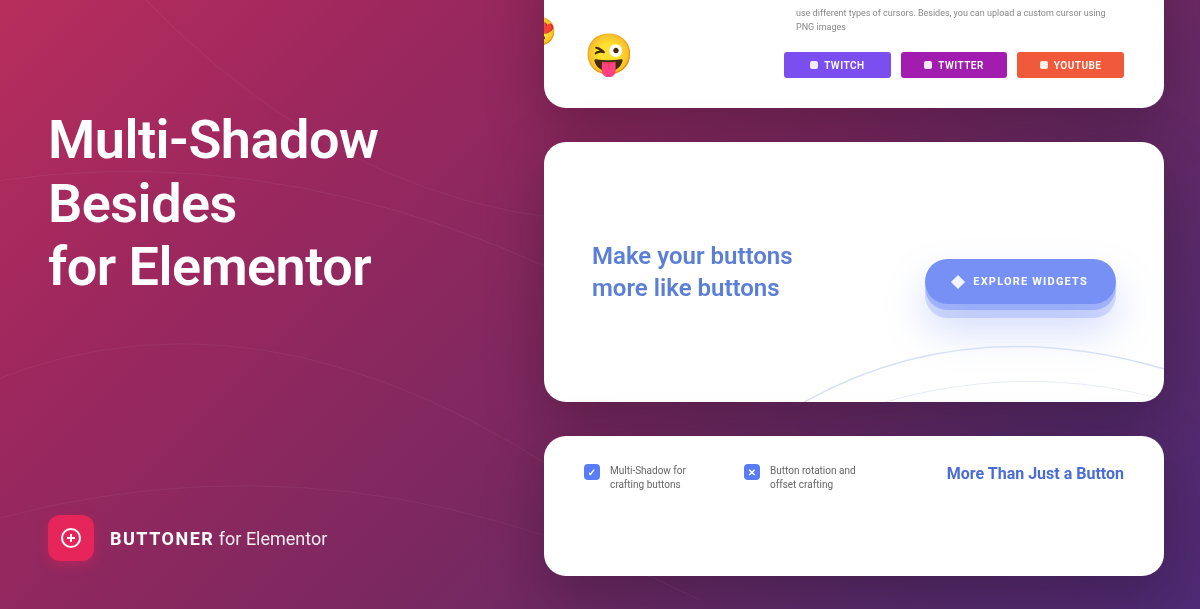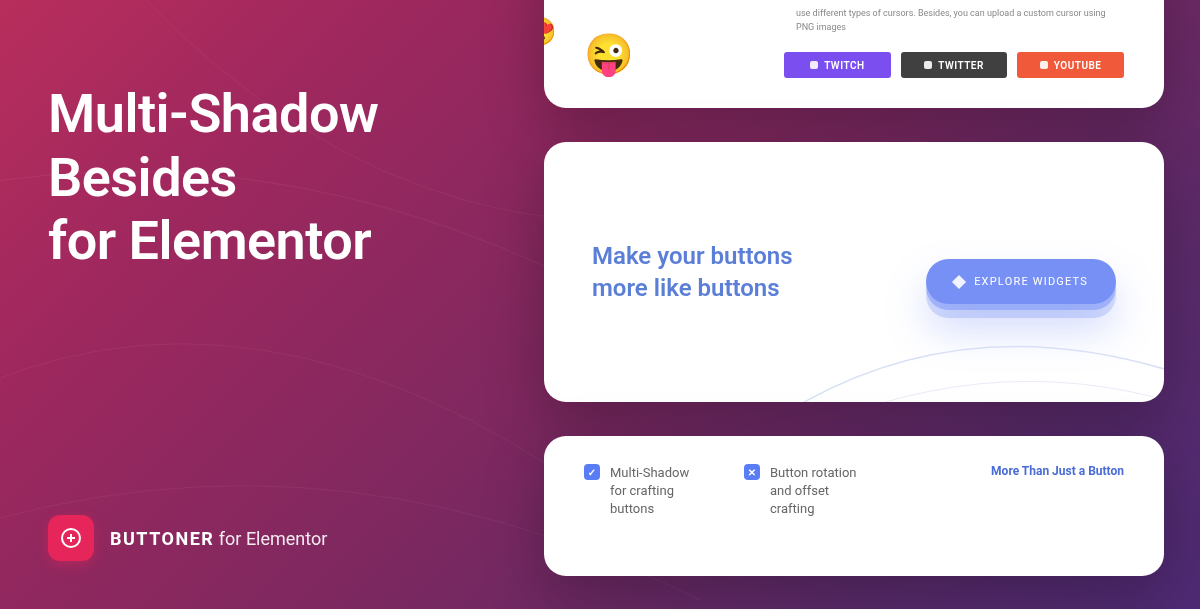--- a/index.html
+++ b/index.html
@@ -13,21 +13,21 @@
 }
 .bg-lines {
   position: absolute;
   inset: 0;
   pointer-events: none;
 }
 .bg-lines svg { width: 100%; height: 100%; }
 .left-panel {
   position: absolute;
   left: 48px;
-  top: 82px;
+  top: 108px;
   width: 480px;
 }
 .headline {
   color: #fff;
   font-size: 54px;
   font-weight: 600;
   line-height: 1.18;
   letter-spacing: -0.5px;
 }
 .brand {
@@ -82,31 +82,31 @@
   align-items: center;
   justify-content: center;
   gap: 6px;
   font-size: 10px;
   font-weight: 600;
   color: #fff;
   letter-spacing: 0.5px;
   border-radius: 3px;
 }
 .mini-btn.twitch { background: #7b4ef0; }
-.mini-btn.twitter { background: #404040; text-align: center; }
+.mini-btn.twitter { background: #a21caf; text-align: center; }
 .mini-btn.youtube { background: #f05a3a; }
 .mini-icon { width: 8px; height: 8px; background: rgba(255,255,255,0.9); border-radius: 2px; }
 .card2 { height: 260px; display: flex; align-items: center; padding: 0 48px; }
 .card2-inner { display: flex; justify-content: space-between; align-items: flex-end; width: 100%; gap: 30px; }
 .tagline { font-size: 24px; font-weight: 600; color: #5b7fd6; line-height: 1.35; max-width: 260px; }
 .explore-btn {
   background: #7690f5;
   color: #fff;
   font-size: 11px;
-  font-weight: 400;
+  font-weight: 700;
   letter-spacing: 1.2px;
   padding: 16px 28px;
   border-radius: 32px;
   display: flex;
   align-items: center;
   gap: 10px;
   box-shadow:
     0 6px 0 rgba(118,144,245,0.5),
     0 14px 0 rgba(118,144,245,0.28),
     0 24px 40px rgba(118,144,245,0.35);
@@ -128,22 +128,22 @@
 .card3-row { display: flex; justify-content: space-between; align-items: flex-start; gap: 30px; }
 .feat-list { display: flex; gap: 40px; }
 .feat { display: flex; gap: 10px; align-items: flex-start; max-width: 120px; }
 .feat-ico {
   width: 16px; height: 16px; border-radius: 4px;
   display: flex; align-items: center; justify-content: center;
   color: #fff; font-size: 10px; font-weight: bold;
   flex-shrink: 0;
 }
 .feat-ico.blue { background: #5a7df5; }
-.feat-text { font-size: 13px; color: #666; line-height: 1.4; }
-.card3-title { font-size: 12px; font-weight: 700; color: #4a6cd6; max-width: 200px; }
+.feat-text { font-size: 10px; color: #666; line-height: 1.4; }
+.card3-title { font-size: 16px; font-weight: 700; color: #4a6cd6; max-width: 200px; }
 </style>
 </head>
 <body>
 
 <div class="bg-lines">
   <svg viewBox="0 0 1200 609">
     <path d="M -100 200 Q 300 100 700 350" stroke="rgba(255,255,255,0.06)" stroke-width="1" fill="none"></path>
     <path d="M -50 400 Q 250 250 600 500" stroke="rgba(255,255,255,0.05)" stroke-width="1" fill="none"></path>
     <path d="M 100 -50 Q 400 300 800 200" stroke="rgba(255,255,255,0.05)" stroke-width="1" fill="none"></path>
     <path d="M -100 550 Q 300 400 700 600" stroke="rgba(255,255,255,0.05)" stroke-width="1" fill="none"></path>

